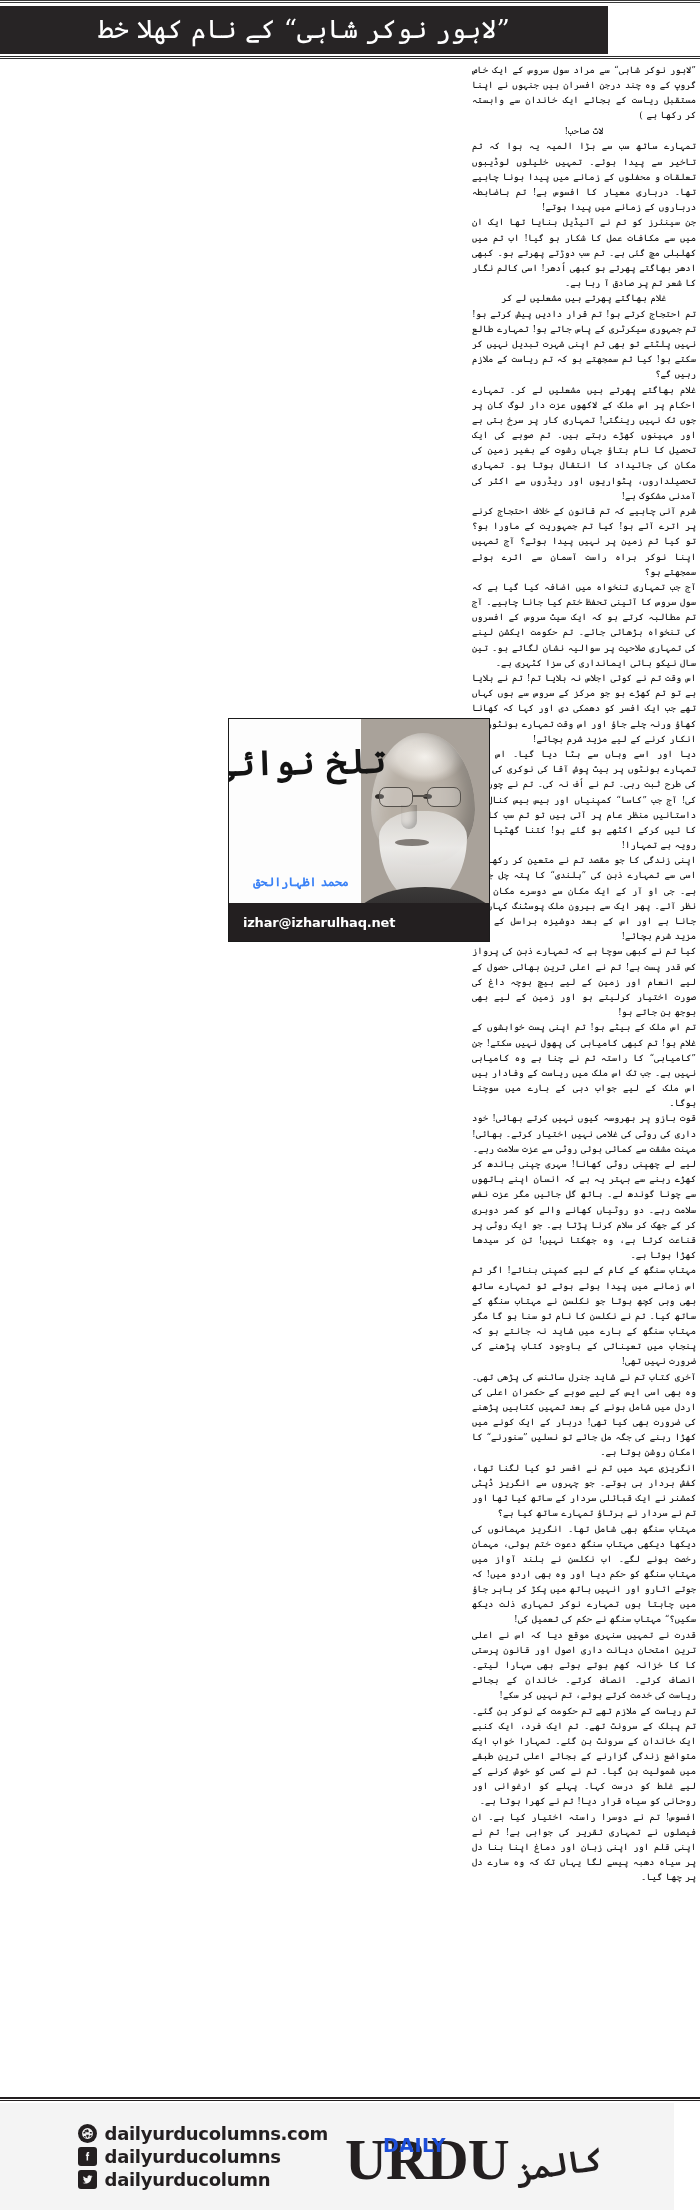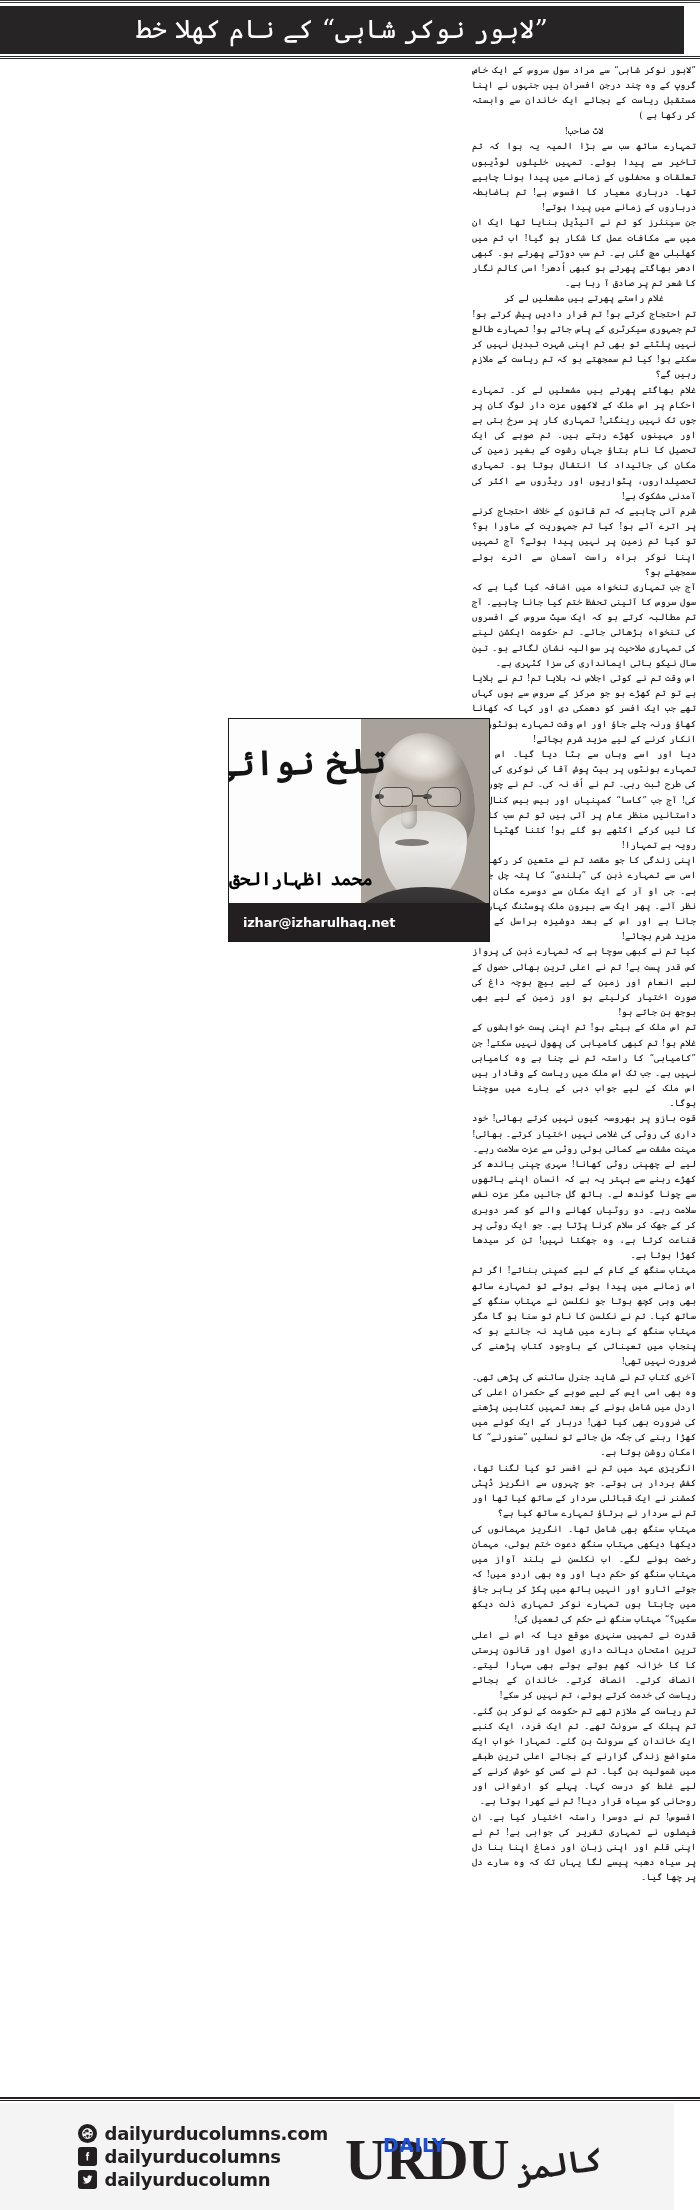--- a/index.html
+++ b/index.html
@@ -22,21 +22,21 @@
     width: 700px; height: 3px;
     background: #ffffff;
     border-top: 1px solid #3a3a3a;
     border-bottom: 1px solid #3a3a3a;
   }
 
   
   .headline-bar {
     position: absolute;
     left: 0; top: 6px;
-    width: 684px; height: 48px;
+    width: 608px; height: 48px;
     background: #272425;
     display: flex;
     align-items: center;
     justify-content: center;
     overflow: hidden;
   }
   .headline-bar .headline-text {
     color: #ffffff;
     font-family: "DejaVu Serif", "Liberation Serif", serif;
     font-size: 26px;
@@ -198,23 +198,23 @@
     font-family: "DejaVu Serif", "Liberation Serif", serif;
     font-size: 34px;
     line-height: 1.05;
     color: #141414;
     font-weight: 700;
     white-space: nowrap;
     transform: translateY(12px) rotate(-1deg);
   }
   .author-name {
     font-family: "DejaVu Serif", "Liberation Serif", serif;
-    font-size: 18px;
+    font-size: 12px;
     line-height: 1.1;
-    color: #000000;
+    color: #3b82f6;
     font-weight: 700;
     white-space: nowrap;
     transform: translateY(-6px);
   }
   .email-strip {
     position: absolute;
     left: 0; bottom: 0;
     width: 262px; height: 38px;
     background: #231f20;
     color: #ffffff;
@@ -328,21 +328,21 @@
 <div class="headline-bar">
   <div class="headline-text">”لاہور نوکر شاہی“ کے نام کھلا خط</div>
 </div>
 <div class="rule-under-head"></div>
 
 <div class="article" id="article-body">
     <p>”لاہور نوکر شاہی“ سے مراد سول سروس کے ایک خاص گروپ کے وہ چند درجن افسران ہیں جنہوں نے اپنا مستقبل ریاست کے بجائے ایک خاندان سے وابستہ کر رکھا ہے )</p>
     <p class="center">لاٹ صاحب!</p>
     <p>تمہارے ساتھ سب سے بڑا المیہ یہ ہوا کہ تم تاخیر سے پیدا ہوئے۔ تمہیں خلیلوں لوڈیبوں تعلقات و محفلوں کے زمانے میں پیدا ہونا چاہیے تھا۔ درباری معیار کا افسوس ہے! تم باضابطہ درباروں کے زمانے میں پیدا ہوتے!</p>
     <p>جن سینئرز کو تم نے آئیڈیل بنایا تھا ایک ان میں سے مکافات عمل کا شکار ہو گیا! اب تم میں کھلبلی مچ گئی ہے۔ تم سب دوڑتے پھرتے ہو۔ کبھی ادھر بھاگتے پھرتے ہو کبھی اُدھر! اسی کالم نگار کا شعر تم پر صادق آ رہا ہے۔</p>
-    <p class="center">غلام راستے پھرتے ہیں مشعلیں لے کر</p>
+    <p class="center">غلام بھاگتے پھرتے ہیں مشعلیں لے کر</p>
     <p>تم احتجاج کرتے ہو! تم قرار دادیں پیش کرتے ہو! تم جمہوری سیکرٹری کے پاس جاتے ہو! تمہارے طالع نہیں پلٹتے تو بھی تم اپنی شہرت تبدیل نہیں کر سکتے ہو! کیا تم سمجھتے ہو کہ تم ریاست کے ملازم رہیں گے؟</p>
     <p>غلام بھاگتے پھرتے ہیں مشعلیں لے کر۔ تمہارے احکام پر اس ملک کے لاکھوں عزت دار لوگ کان پر جوں تک نہیں رینگتی! تمہاری کار پر سرخ بتی ہے اور مہینوں کھڑے رہتے ہیں۔ تم صوبے کی ایک تحصیل کا نام بتاؤ جہاں رشوت کے بغیر زمین کی مکان کی جائیداد کا انتقال ہوتا ہو۔ تمہاری تحصیلداروں، پٹواریوں اور ریڈروں سے اکثر کی آمدنی مشکوک ہے!</p>
     <p>شرم آنی چاہیے کہ تم قانون کے خلاف احتجاج کرنے پر اترے آئے ہو! کیا تم جمہوریت کے ماورا ہو؟ تو کیا تم زمین پر نہیں پیدا ہوئے؟ آج تمہیں اپنا نوکر براه راست آسمان سے اترے ہوئے سمجھتے ہو؟</p>
     <p>آج جب تمہاری تنخواہ میں اضافہ کیا گیا ہے کہ سول سروس کا آئینی تحفظ ختم کیا جانا چاہیے۔ آج تم مطالبہ کرتے ہو کہ ایک سیٹ سروس کے افسروں کی تنخواہ بڑھائی جائے۔ تم حکومت ایکشن لینے کی تمہاری صلاحیت پر سوالیہ نشان لگاتے ہو۔ تین سال نیکو بائی ایمانداری کی سزا کٹہری ہے۔</p>
     <p>اس وقت تم نے کوئی اجلاس نہ بلایا تم! تم نے بلایا ہے تو تم کھڑے ہو جو مرکز کے سروس سے ہوں کہاں تھے جب ایک افسر کو دھمکی دی اور کہا کہ کھانا کھاؤ ورنہ چلے جاؤ اور اس وقت تمہارے ہونٹوں پر انکار کرنے کے لیے مزید شرم بچائے!</p>
     <p>دیا اور اسے وہاں سے ہٹا دیا گیا۔ اس وقت تمہارے ہونٹوں پر ہیٹ پوش آقا کی نوکری کی مُہر کی طرح ثبت رہی۔ تم نے اُف نہ کی۔ تم نے چوں نہ کی! آج جب ”کاسا“ کمپنیاں اور بیس بیس کنال کی داستانیں منظر عام پر آئی ہیں تو تم سب کائیں کا ئیں کرکے اکٹھے ہو گئے ہو! کتنا گھٹیا ہوا رویہ ہے تمہارا!</p>
     <p>اپنی زندگی کا جو مقصد تم نے متعین کر رکھا ہے اسی سے تمہارے ذہن کی ”بلندی“ کا پتہ چل جاتا ہے۔ جی او آر کے ایک مکان سے دوسرے مکان میں نظر آئے۔ پھر ایک سے بیرون ملک پوسٹنگ کہاں کب جانا ہے اور اس کے بعد دوشیزہ براسل کے لیے مزید شرم بچائے!</p>
     <p>کیا تم نے کبھی سوچا ہے کہ تمہارے ذہن کی پرواز کس قدر پست ہے! تم نے اعلی ترین بھائی حصول کے لیے انعام اور زمین کے لیے بیچ بوچہ داغ کی صورت اختیار کرلیتے ہو اور زمین کے لیے بھی بوجھ بن جاتے ہو!</p>
     <p>تم اس ملک کے بیٹے ہو! تم اپنی پست خواہشوں کے غلام ہو! تم کبھی کامیابی کی پھول نہیں سکتے! جن ”کامیابی“ کا راستہ تم نے چنا ہے وہ کامیابی نہیں ہے۔ جب تک اس ملک میں ریاست کے وفادار ہیں اس ملک کے لیے جواب دہی کے بارے میں سوچنا ہوگا۔</p>
     <p>قوت بازو پر بھروسہ کیوں نہیں کرتے بھائی! خود داری کی روٹی کی غلامی نہیں اختیار کرتے۔ بھائی! مہنت مشقت سے کمائی ہوئی روٹی سے عزت سلامت رہے۔</p>

